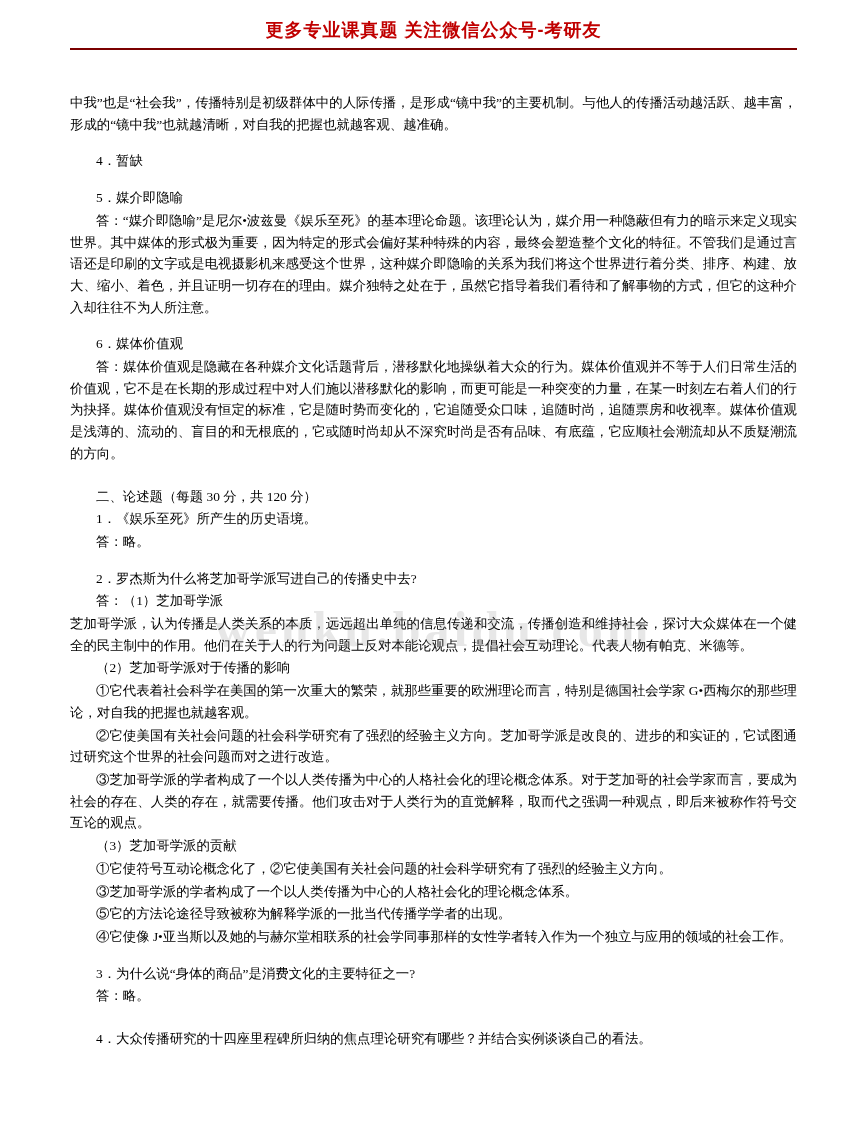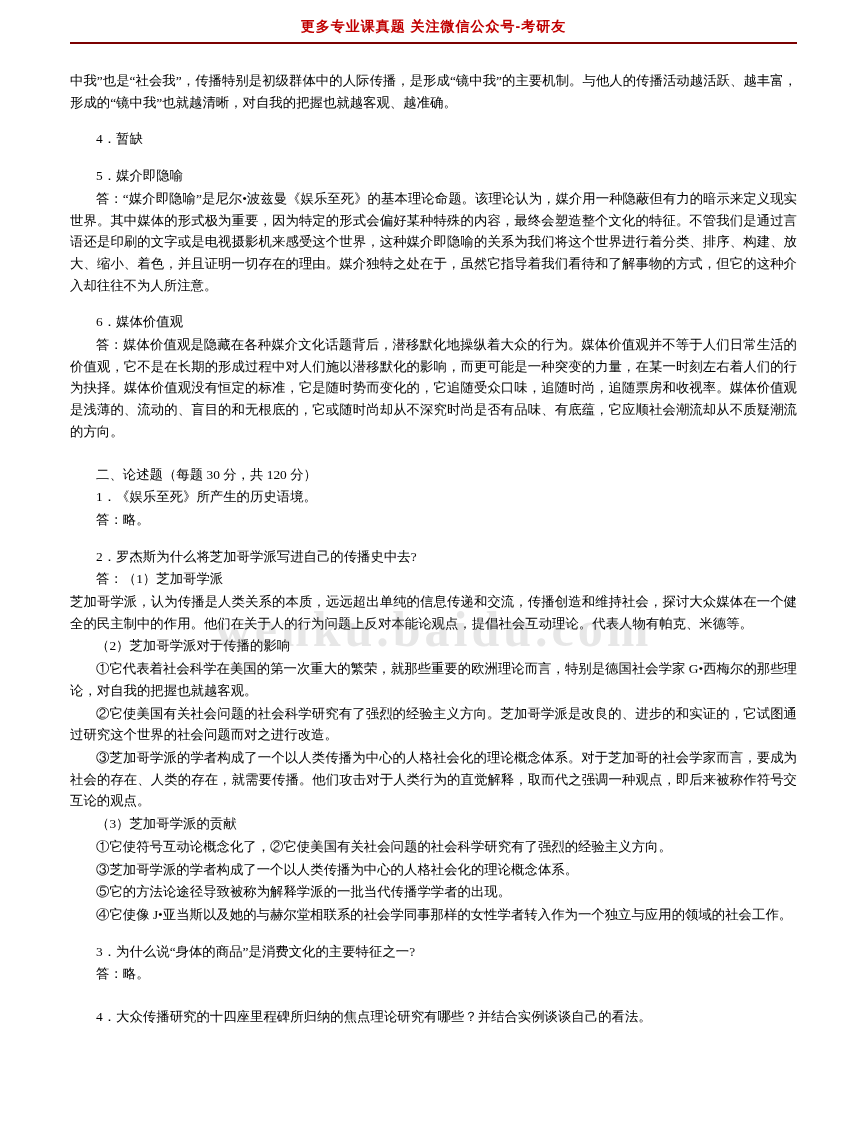--- a/index.html
+++ b/index.html
@@ -19,33 +19,33 @@
     position: relative;
     width: 867px;
     height: 1122px;
     box-sizing: border-box;
     padding: 0 70px;
   }
   .banner {
     text-align: center;
     font-family: "Liberation Sans", sans-serif;
     font-weight: bold;
-    font-size: 14px;
+    font-size: 18px;
     color: #c00000;
     letter-spacing: 1px;
     padding-top: 18px;
     padding-bottom: 6px;
   }
   .banner-rule {
     border-bottom: 2px solid #7b0000;
     margin: 0 0 0 0;
     height: 0;
   }
   .content {
-    padding-top: 26px;
+    padding-top: 42px;
     font-size: 13.4px;
     line-height: 1.62;
     text-align: justify;
   }
   p {
     margin: 0;
     text-indent: 0;
   }
   .para {
     margin-bottom: 1px;

